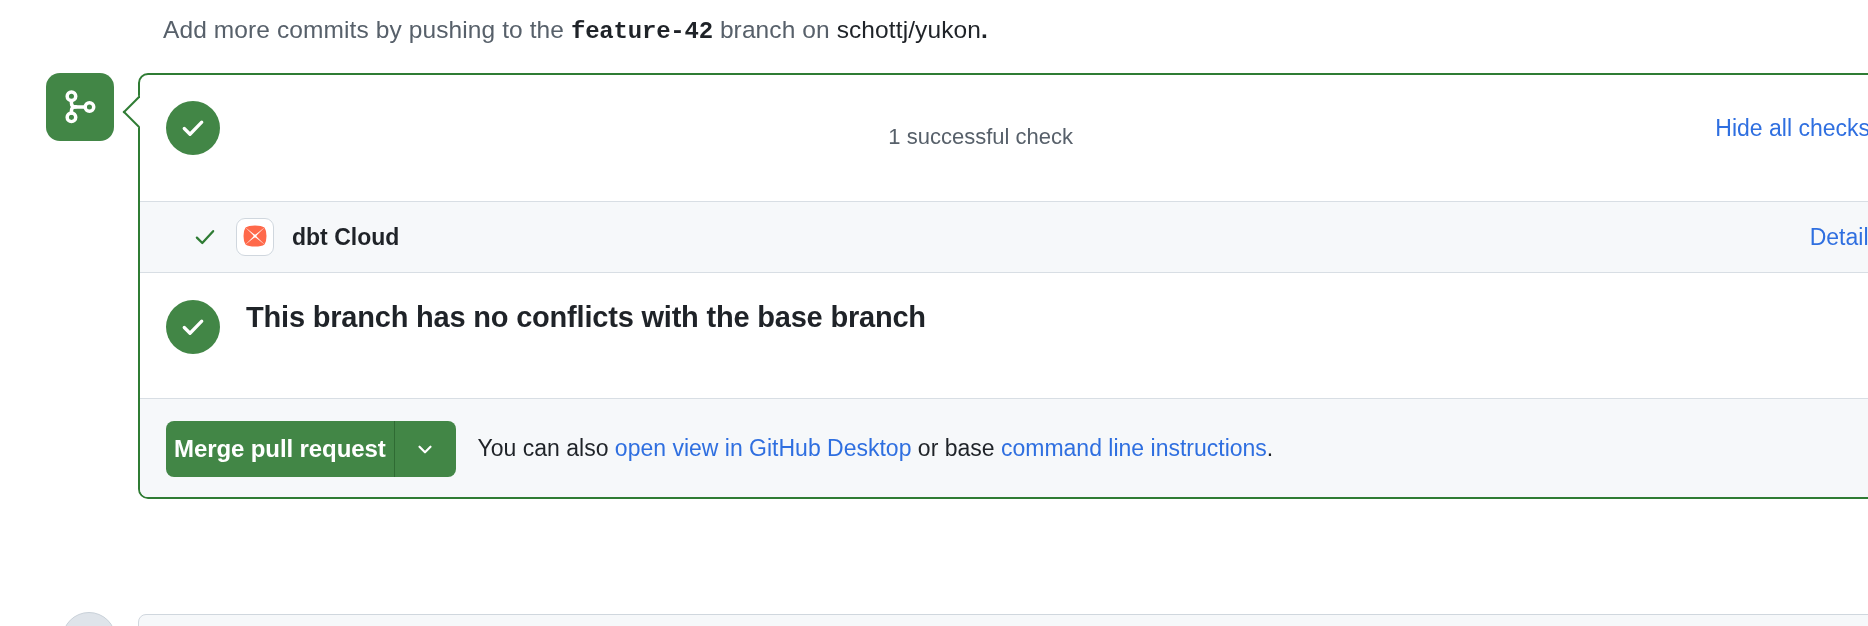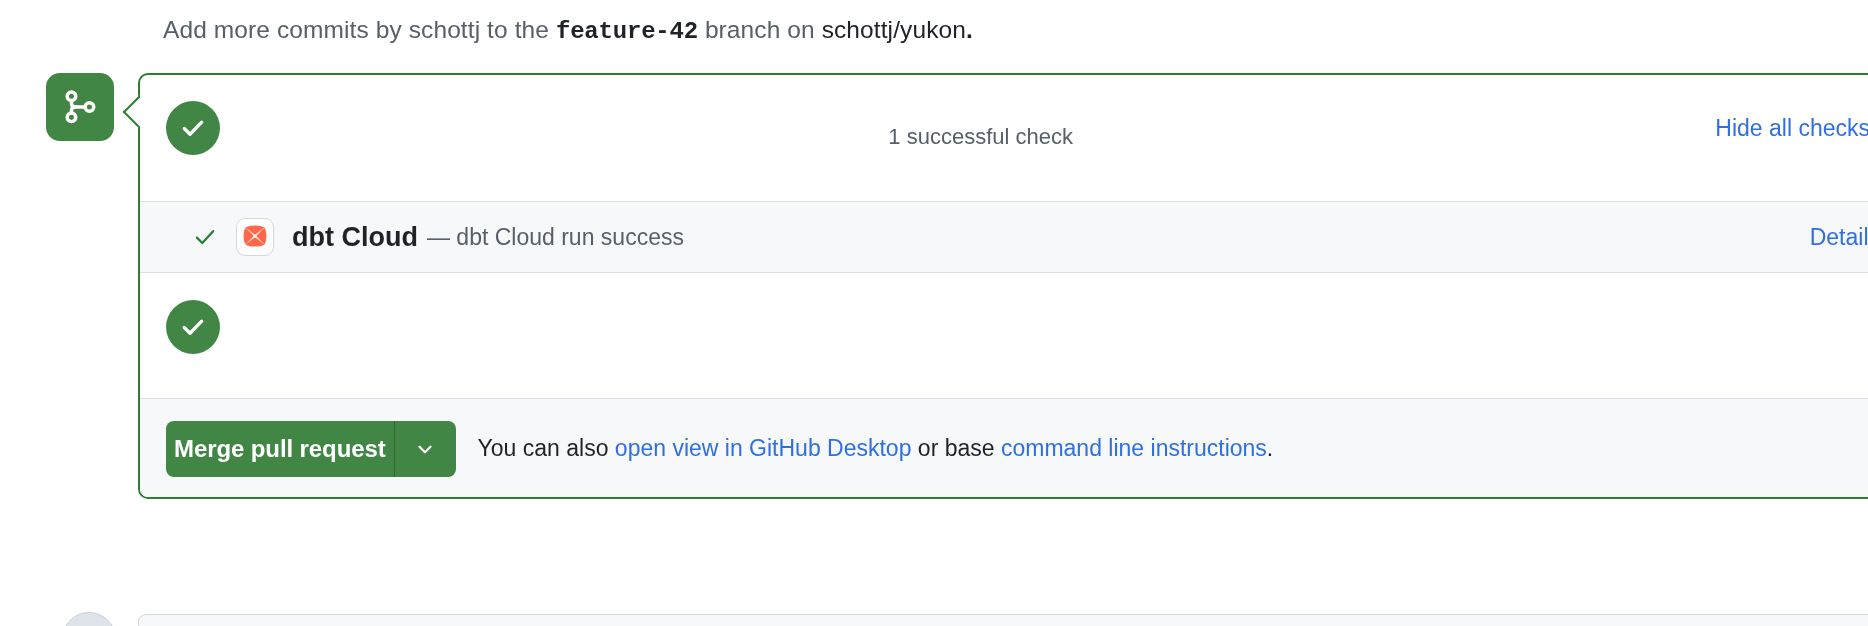--- a/index.html
+++ b/index.html
@@ -176,21 +176,21 @@
     border: 1px solid #d0d7de;
     box-sizing: border-box;
     display: flex;
     align-items: center;
     justify-content: center;
     overflow: hidden;
   }
   .avatar-dbt svg { display: block; }
   .check-name {
     margin-left: 18px;
-    font-size: 27px;
+    font-size: 23px;
     font-weight: bold;
     color: #1f2328;
     white-space: nowrap;
   }
   .check-desc {
     margin-left: 9px;
     font-size: 23px;
     color: #57606a;
     white-space: nowrap;
   }
@@ -304,21 +304,21 @@
     background: #f6f8fa;
     box-sizing: border-box;
   }
 </style>
 </head>
 <body>
 
 <div class="page">
 
   <div class="push-hint">
-    <span>Add more commits by schottj to the </span><span class="branch-name">feature-42</span><span> branch on </span><span class="repo-name">schottj/yukon</span><span class="tail">.</span>
+    <span>Add more commits by pushing to the </span><span class="branch-name">feature-42</span><span> branch on </span><span class="repo-name">schottj/yukon</span><span class="tail">.</span>
   </div>
 
   <div class="merge-badge">
     <span>
       <svg width="36" height="36" viewBox="0 0 16 16" fill="none">
         <circle cx="4.2" cy="3.2" r="1.9" stroke="#ffffff" stroke-width="1.55"></circle>
         <circle cx="4.2" cy="12.6" r="1.9" stroke="#ffffff" stroke-width="1.55"></circle>
         <circle cx="12.2" cy="8" r="1.9" stroke="#ffffff" stroke-width="1.55"></circle>
         <path d="M4.2 5.2 v1.0 c0 1.3 0.9 1.8 2.0 1.8 h4.1" stroke="#ffffff" stroke-width="1.55" stroke-linecap="round" fill="none"></path>
         <path d="M4.2 10.7 v-1.0 c0-1.3 0.9-1.8 2.0-1.8" stroke="#ffffff" stroke-width="1.55" stroke-linecap="round" fill="none"></path>
@@ -351,31 +351,31 @@
       <span class="avatar-dbt">
         <svg width="34" height="34" viewBox="0 0 34 34">
           <path d="M7.5 7.5 L16 16 L7.5 24.5 Q5.5 21.5 5.5 16 Q5.5 10.5 7.5 7.5 Z" fill="#ff694a"></path>
           <path d="M26.5 7.5 L18 16 L26.5 24.5 Q28.5 21.5 28.5 16 Q28.5 10.5 26.5 7.5 Z" fill="#ff694a"></path>
           <path d="M7.5 7.5 Q10.5 5.5 17 5.5 Q23.5 5.5 26.5 7.5 L17 15 Z" fill="#ff694a"></path>
           <path d="M7.5 24.5 Q10.5 26.5 17 26.5 Q23.5 26.5 26.5 24.5 L17 17 Z" fill="#ff694a"></path>
           <circle cx="17" cy="16" r="1.5" fill="#ffffff"></circle>
         </svg>
       </span>
       <span class="check-name">dbt Cloud</span>
-      <span class="check-desc"><span>—</span> <span>dbt Cloud run success</span></span>
       <span class="check-details-link">Details</span>
     </div>
 
     <div class="conflicts">
       <div class="status-circle">
         <svg width="30" height="30" viewBox="0 0 24 24" fill="none">
           <path d="M5 12.4 L9.6 17 L19 7.3" stroke="#ffffff" stroke-width="2.6" stroke-linecap="round" stroke-linejoin="round"></path>
         </svg>
       </div>
       <div class="conflicts-text">
+        <div class="conflicts-title">This branch has no conflicts with the base branch</div>
       </div>
     </div>
 
     <div class="merge-footer">
       <div class="merge-split">
         <button class="merge-main-btn">Merge pull request</button>
         <button class="merge-caret-btn">
           <span>
             <svg width="22" height="22" viewBox="0 0 24 24" fill="none">
               <path d="M6 9.5 L12 15.5 L18 9.5" stroke="#ffffff" stroke-width="2.4" stroke-linecap="round" stroke-linejoin="round"></path>

